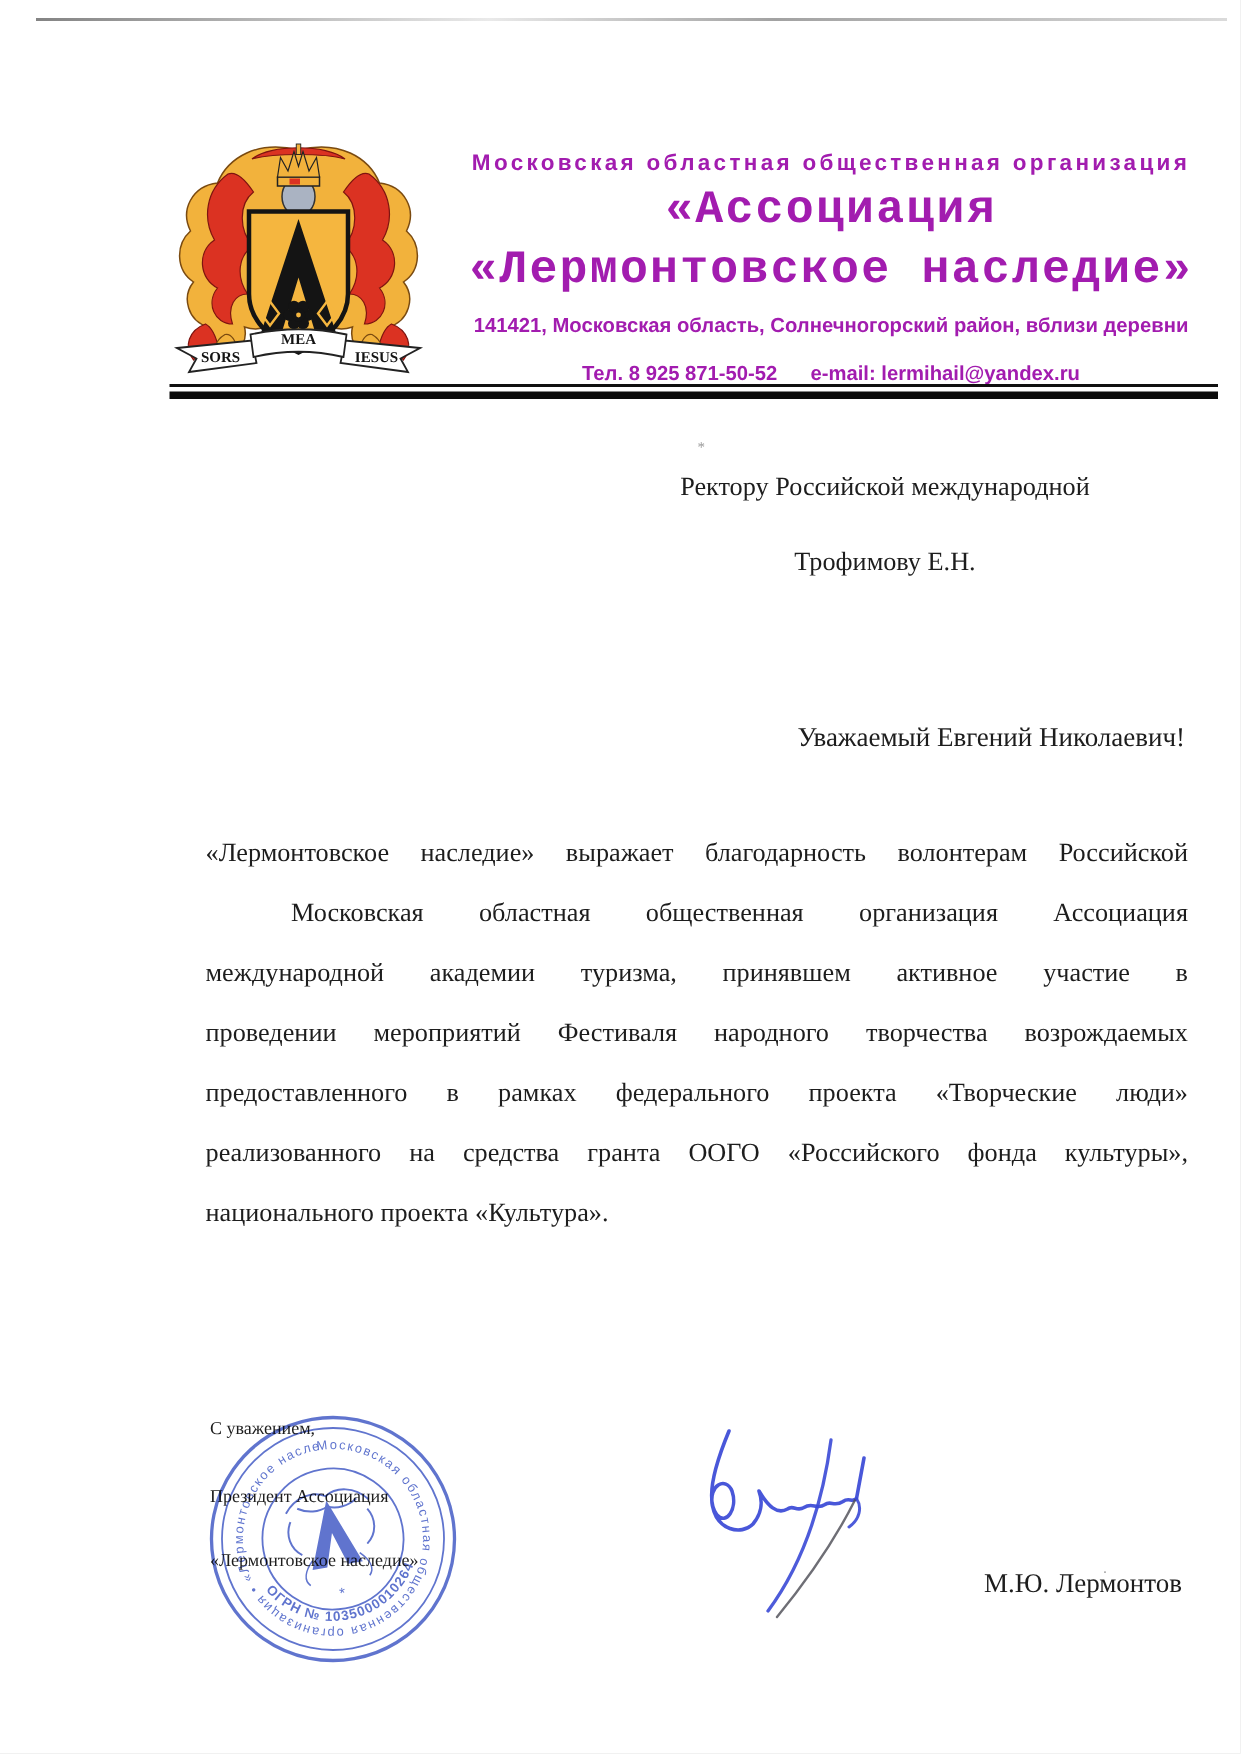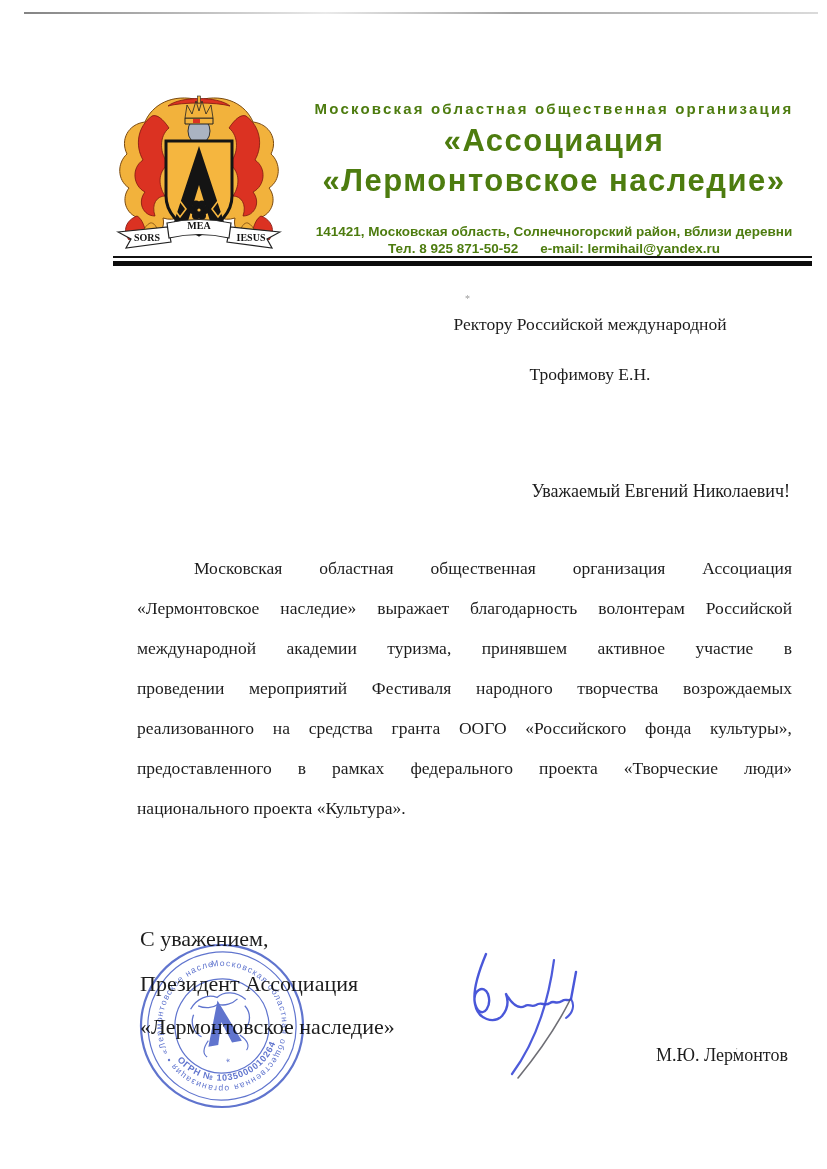--- a/index.html
+++ b/index.html
@@ -12,27 +12,27 @@
   .scan-line {
     position:absolute; top:12px; left:24px; width:794px; height:2px;
     background:linear-gradient(90deg, rgba(90,90,90,.75), rgba(170,170,170,.25) 38%,
                rgba(100,100,100,.6) 62%, rgba(150,150,150,.35) 100%);
   }
   .speck { position:absolute; color:#9a9a9a; font-size:10px; line-height:10px; }
 
   
   .crest { position:absolute; left:110px; top:88px; }
   .lh { position:absolute; left:296px; width:516px; text-align:center;
-        font-family:"Liberation Sans", sans-serif; color:#4d7c0f; }
+        font-family:"Liberation Sans", sans-serif; color:#a21caf; }
   .lh-orgtype { top:100px; font-size:15px; font-weight:800; letter-spacing:2.2px; }
-  .lh-title   { font-size:31px; font-weight:800; letter-spacing:1.5px; }
+  .lh-title   { font-size:31px; font-weight:800; letter-spacing:1.5px;font-family:Liberation Mono, monospace; }
   .lh-title1  { top:123px; }
   .lh-title2  { top:163px; }
   .lh-addr    { font-size:13.5px; font-weight:700; line-height:16.5px; }
-  .lh-addr1   { top:209px;margin-top:15px; }
+  .lh-addr1   { top:209px; }
   .lh-addr2   { top:225px; }
   .lh-cont    { top:241px; }
   .lh-cont .gap { display:inline-block; width:22px; }
 
   .rule-thin  { position:absolute; left:113px; top:256px; width:699px; height:2px; background:#101010; }
   .rule-thick { position:absolute; left:113px; top:261px; width:699px; height:5px; background:#0c0c0c; }
 
   
   .recipient { position:absolute; left:390px; top:314px; width:400px; text-align:center;
                font-size:17.5px; }
@@ -40,21 +40,21 @@
 
   .salutation { position:absolute; left:137px; top:481px; width:653px;
                 text-align:right; font-size:18px; }
 
   .body-text { position:absolute; left:137px; top:548px; width:655px; font-size:17.5px; }
   .body-line { height:40px; line-height:40px; text-align:justify; text-align-last:justify;
                white-space:normal; }
   .body-line.first { text-indent:57px; }
   .body-line.last  { text-align-last:left; }
 
-  .closing { position:absolute; left:140px; font-size:22px; }
+  .closing { position:absolute; left:140px; font-size:12px;margin-top:19px; }
   .closing-regards  { top:926px; }
   .closing-pos1     { top:971px; }
   .closing-pos2     { top:1014px; }
   .signer-name { position:absolute; left:488px; top:1045px; width:300px;
                  text-align:right; font-size:18px; }
 
   
   .signature { position:absolute; left:448px; top:944px; pointer-events:none; }
   .stamp { position:absolute; left:136px; top:940px; opacity:.83;
            mix-blend-mode:multiply; pointer-events:none; }
@@ -129,26 +129,26 @@
   <div class="speck" style="left:465px; top:294px;">*</div>
 
   <div class="recipient">
     <div>Ректору Российской международной</div>
     <div>Трофимову Е.Н.</div>
   </div>
 
   <div class="salutation">Уважаемый Евгений Николаевич!</div>
 
   <div class="body-text">
+    <div class="body-line">«Лермонтовское наследие» выражает благодарность волонтерам Российской</div>
     <div class="body-line first">Московская областная общественная организация Ассоциация</div>
-    <div class="body-line">«Лермонтовское наследие» выражает благодарность волонтерам Российской</div>
     <div class="body-line">международной академии туризма, принявшем активное участие в</div>
     <div class="body-line">проведении мероприятий Фестиваля народного творчества возрождаемых</div>
+    <div class="body-line">предоставленного в рамках федерального проекта «Творческие люди»</div>
     <div class="body-line">реализованного на средства гранта ООГО «Российского фонда культуры»,</div>
-    <div class="body-line">предоставленного в рамках федерального проекта «Творческие люди»</div>
     <div class="body-line last">национального проекта «Культура».</div>
   </div>
 
   <div class="closing closing-regards">С уважением,</div>
   <div class="closing closing-pos1">Президент Ассоциация</div>
   <div class="closing closing-pos2">«Лермонтовское наследие»</div>
   <div class="signer-name">М.Ю. Лермонтов</div>
 
   <div class="speck" style="left:735px; top:1044px;">·</div>
 

